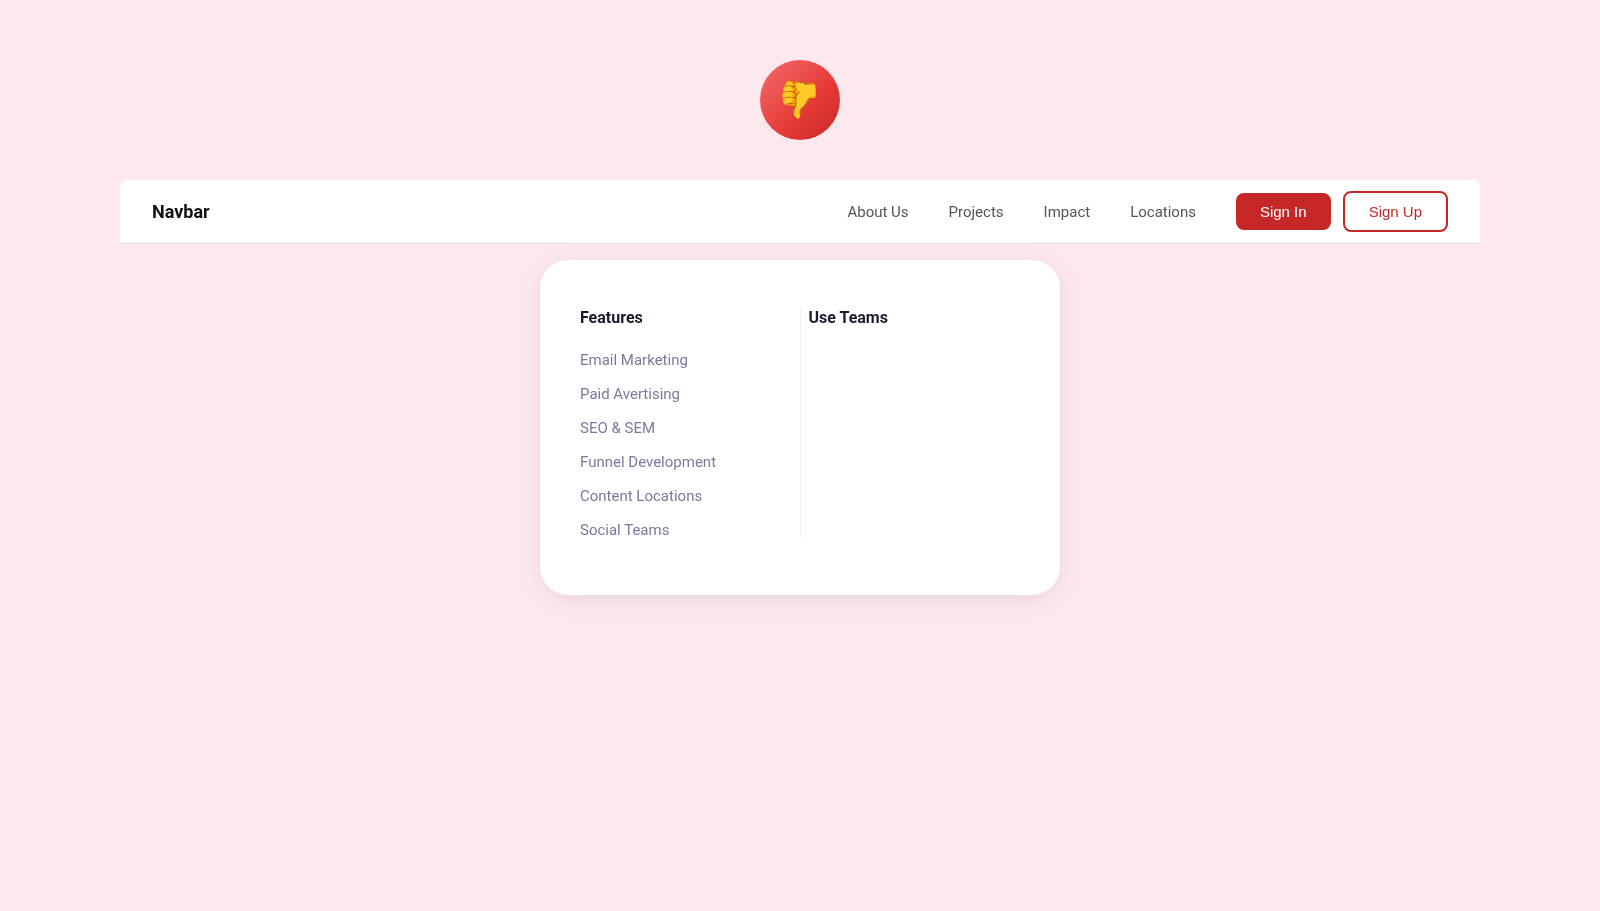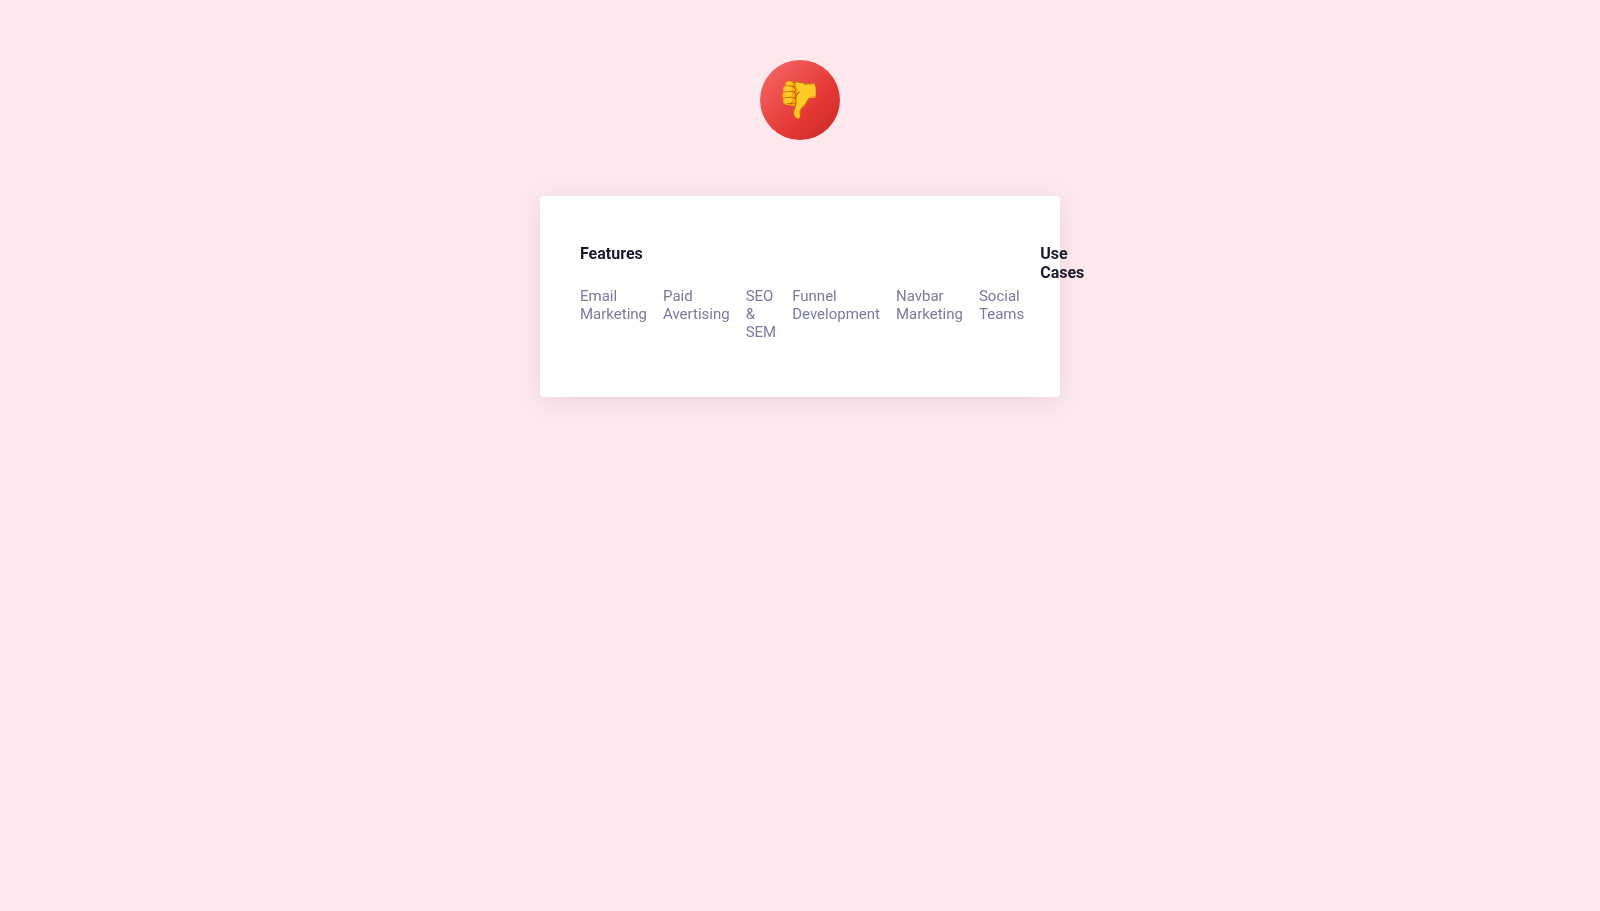--- a/index.html
+++ b/index.html
@@ -103,41 +103,42 @@
       padding: 10px 24px;
       font-size: 15px;
       font-weight: 500;
       cursor: pointer;
     }
 
     
     .dropdown-panel {
       width: 520px;
       background: white;
-      border-radius: 4px;
+      border-radius: 28px;
       box-shadow: 0 4px 24px rgba(0,0,0,0.08);
       padding: 48px 40px 56px 40px;
       margin-top: 16px;
       display: flex;
       gap: 0;
     }
 
     .dropdown-column {
       flex: 1;
     }
 
     .dropdown-column-title {
       font-size: 16px;
       font-weight: 700;
       color: #1a1a2e;
       margin-bottom: 24px;
     }
 
     .dropdown-items {
       display: flex;
+      flex-direction: column;
       gap: 16px;
     }
 
     .dropdown-item {
       font-size: 15px;
       color: #7a7a9d;
       cursor: pointer;
       text-decoration: none;
     }
 
@@ -151,36 +152,51 @@
 <body>
 
 <div class="page-container">
 
   <div class="logo-area">
     <div class="logo-circle">
       <span class="thumbs-down-icon">👎</span>
     </div>
   </div>
 
+  <nav class="navbar">
+    <span class="navbar-brand">Navbar</span>
+
+    <div class="navbar-links">
+      <a class="navbar-link">About Us</a>
+      <a class="navbar-link">Projects</a>
+      <a class="navbar-link">Impact</a>
+      <a class="navbar-link">Locations</a>
+    </div>
+
+    <div class="navbar-actions">
+      <button class="btn-signin">Sign In</button>
+      <button class="btn-signup">Sign Up</button>
+    </div>
+  </nav>
 
   <div class="dropdown-panel">
 
     <div class="dropdown-column">
       <div class="dropdown-column-title">Features</div>
       <div class="dropdown-items">
         <a class="dropdown-item">Email Marketing</a>
         <a class="dropdown-item">Paid Avertising</a>
         <a class="dropdown-item">SEO &amp; SEM</a>
         <a class="dropdown-item">Funnel Development</a>
-        <a class="dropdown-item">Navbar Marketing</a>
+        <a class="dropdown-item">Content Locations</a>
         <a class="dropdown-item">Social Teams</a>
       </div>
     </div>
 
     <div class="divider-col"></div>
 
     <div class="dropdown-column">
-      <div class="dropdown-column-title">Use Cases</div>
+      <div class="dropdown-column-title">Use Teams</div>
     </div>
 
   </div>
 
 </div>
 
 </body></html>

